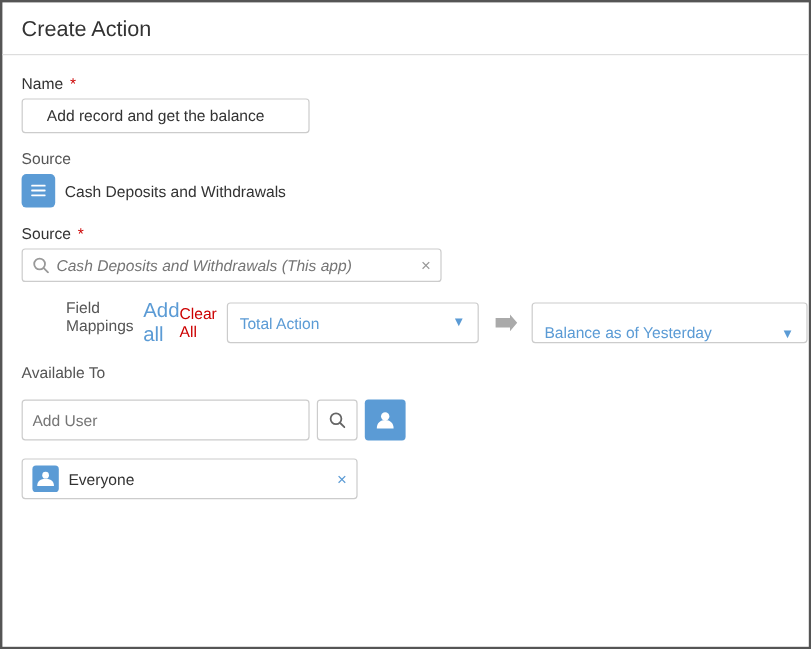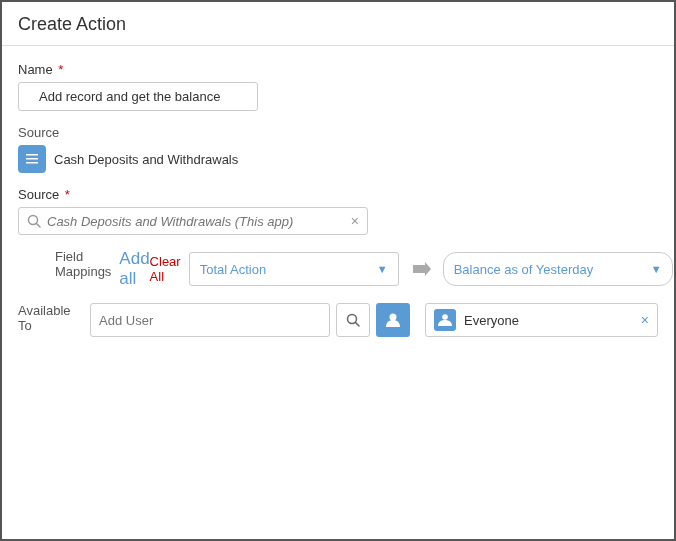--- a/index.html
+++ b/index.html
@@ -162,44 +162,44 @@
     }
     .arrow-icon svg {
       width: 24px;
       height: 20px;
       fill: #aaa;
     }
     .mapping-dropdown-right {
       width: 230px;
       height: 34px;
       border: 1px solid #ccc;
-      border-radius: 13px;
-      display: flex;
-      align-items: center;
+      border-radius: 3px;
+      display: flex;
+      align-items: flex-end;
       justify-content: space-between;
       padding: 0 10px;
       cursor: pointer;
       background: #fff;
     }
     .plus-btn {
       width: 26px;
       height: 26px;
       border: 1px solid #ccc;
       border-radius: 50%;
       display: flex;
       align-items: center;
       justify-content: center;
       cursor: pointer;
       color: #999;
       font-size: 16px;
       background: #fff;
     }
     .available-to-section {
       display: flex;
-      flex-direction: row;
+      flex-direction: column;
       gap: 15px;
     }
     .available-to-label {
       font-size: 13px;
       color: #555;
     }
     .user-search-row {
       display: flex;
       align-items: center;
       gap: 6px;

